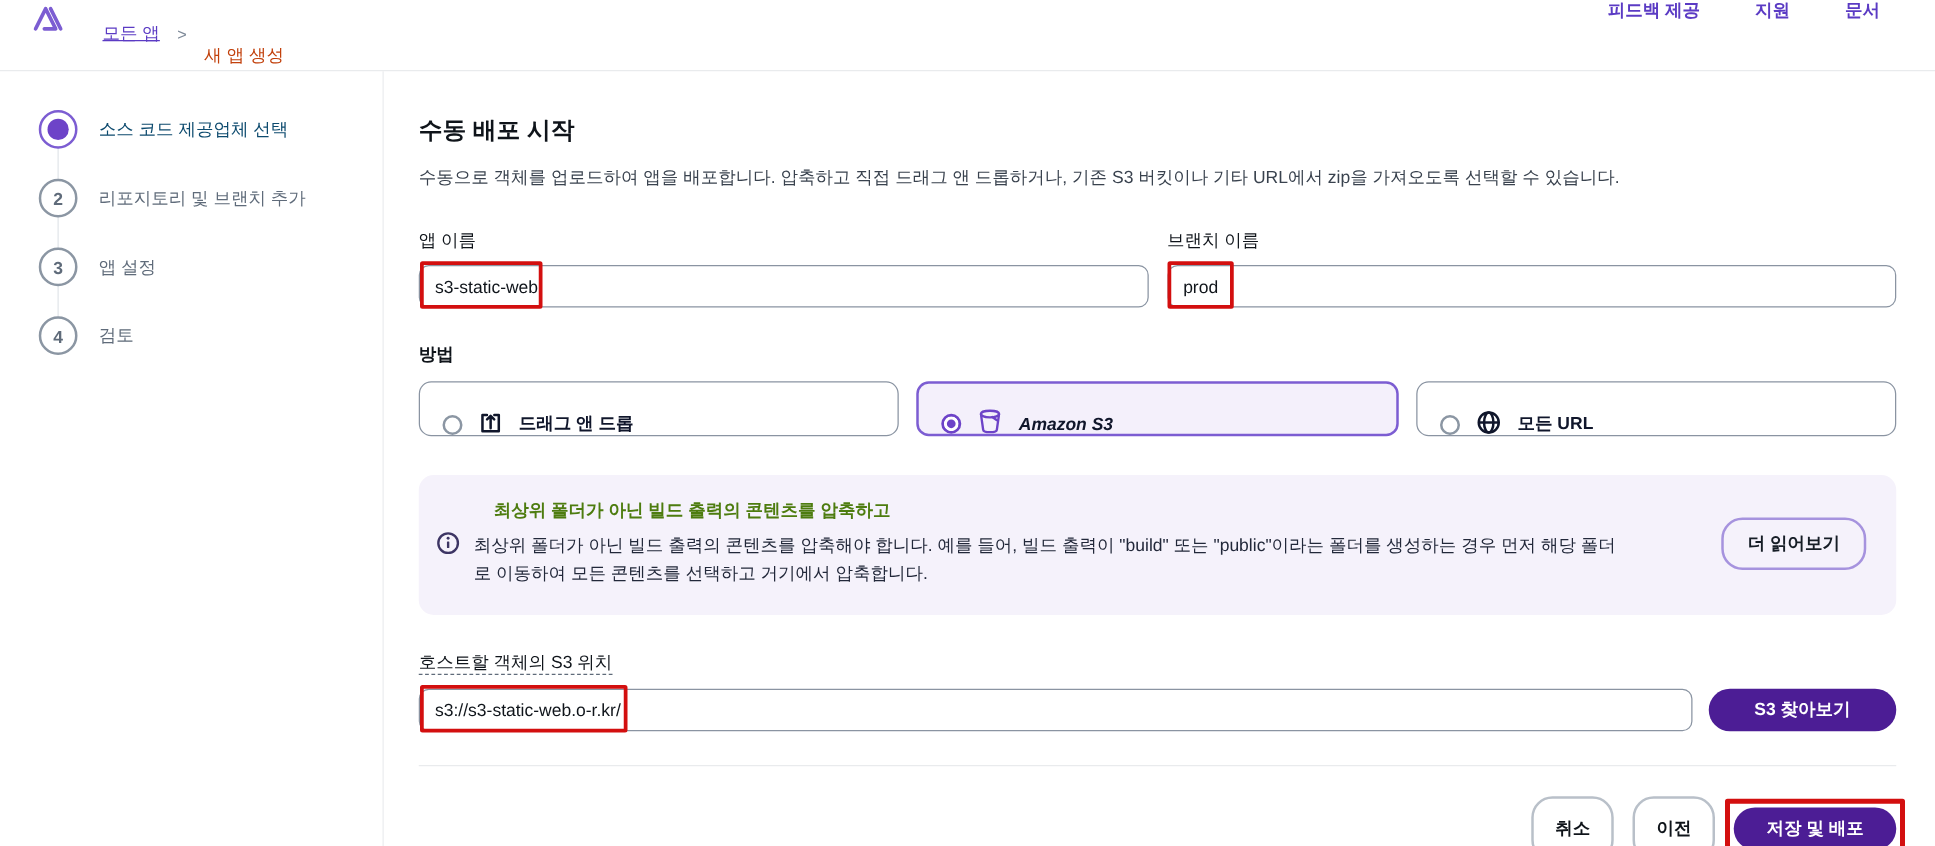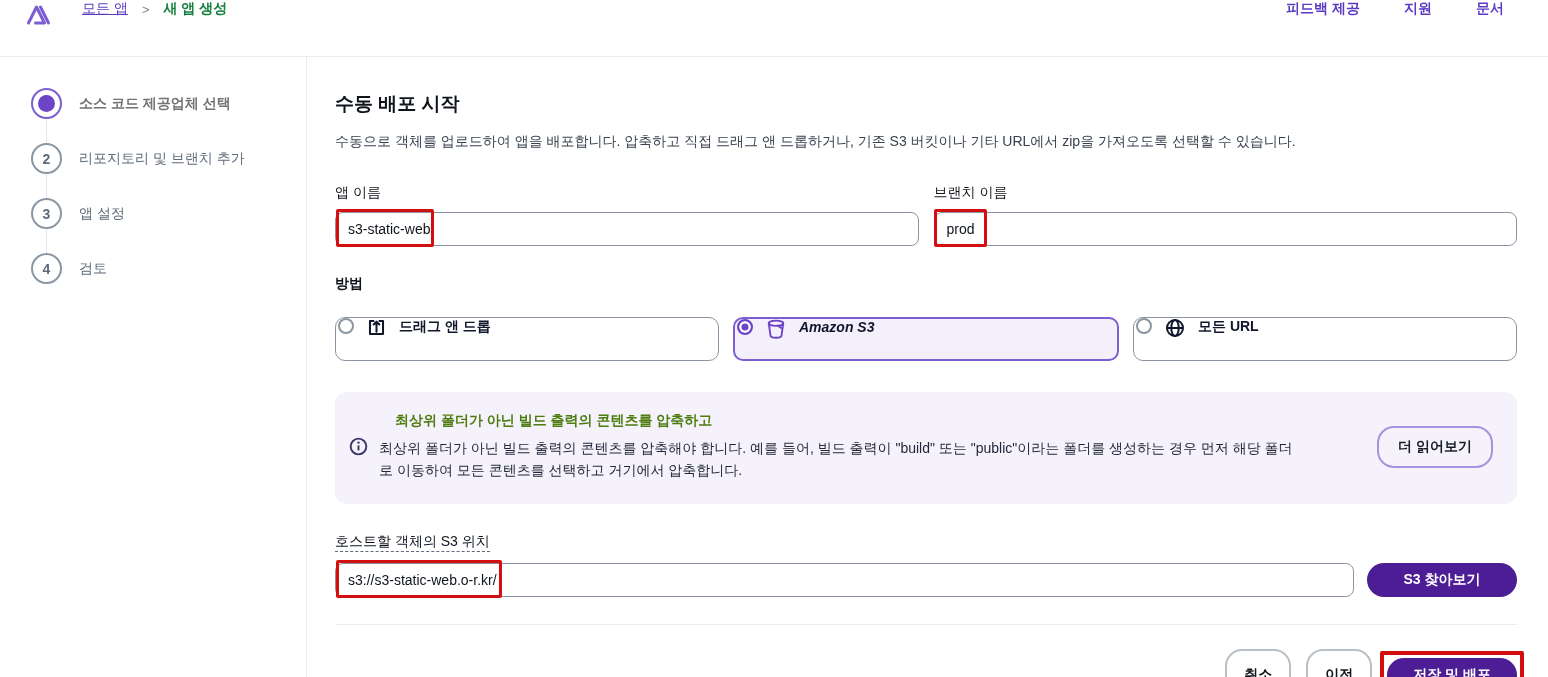--- a/index.html
+++ b/index.html
@@ -12,21 +12,21 @@
 
   
   .header {
     height:57px; display:flex; align-items:flex-start;
     padding:0 44px 0 24px; border-bottom:1px solid #e9ebed; background:#fff;
   }
   .logo { display:flex; align-items:center; margin-right:28px; }
   .breadcrumb { display:flex; align-items:center; gap:14px; font-size:14px; }
   .bc-link { color:#5b3bc4; text-decoration:underline; cursor:pointer; font-weight:400; }
   .bc-sep { color:#7d8998; font-size:13px; }
-  .bc-current { font-weight:700; color:#15803d; }
+  .bc-current { font-weight:400; color:#c2410c;margin-top:36px; }
   .header-nav { margin-left:auto; display:flex; gap:44px; }
   .header-nav a { color:#5b3bc4; font-weight:700; text-decoration:none; cursor:pointer; }
 
   
   .layout { display:flex; height:620px; }
 
   
   .sidebar { width:307px; flex:0 0 307px; border-right:1px solid #ebedf0; padding:31px 0 0 31px; }
   .steps { position:relative; }
   .steps::before {
@@ -37,21 +37,21 @@
   .step-circle {
     width:31px; height:31px; border-radius:50%; border:2px solid #8b96a3;
     background:#fff; color:#5f6b7a; font-weight:700; font-size:14px;
     display:flex; align-items:center; justify-content:center; position:relative; z-index:1;
   }
   .step.active .step-circle { border-color:#7c5dd2; }
   .step.active .step-circle::after {
     content:''; width:17px; height:17px; border-radius:50%; background:#6d43c8;
   }
   .step-label { margin-left:17px; color:#5f6b7a; }
-  .step.active .step-label { color:#737373; font-weight:700; }
+  .step.active .step-label { color:#0c4a6e; font-weight:400; }
 
   
   .main { flex:1; padding:34px 31px 0 28px; }
   .page-title { font-size:19px; font-weight:700; margin:0 0 16px; }
   .page-desc { color:#39424e; margin:0 0 33px; }
 
   .form-row { display:flex; gap:15px; margin-bottom:29px;margin-top:28px; }
   .field { flex:1; }
   .field-label { display:block; margin-bottom:10px; color:#0f141a; }
   .input-wrap { position:relative; }
@@ -59,21 +59,21 @@
     width:100%; height:34px; border:1px solid #8a94a2; border-radius:8px;
     padding:14px 12px; font-size:14px; color:#0f141a; background:#fff;
     font-family:"Liberation Sans", sans-serif;
   }
   .red-box { position:absolute; border:3px solid #d30f0f; border-radius:2px; pointer-events:none; z-index:5; }
 
   .section-label { font-weight:700; margin:0 0 12px; }
   .cards { display:flex; gap:14px; margin-bottom:31px; }
   .card {
     flex:1; height:44px; border:1px solid #8a94a2; border-radius:10px;
-    display:flex; align-items:flex-start; gap:13px; padding:0 2px; background:#fff; cursor:pointer;margin-top:12px;
+    display:flex; align-items:flex-end; gap:13px; padding:0 18px; background:#fff; cursor:pointer;
   }
   .card.selected { border:2px solid #7c5dd2; background:#f4f0fb;font-style:italic; }
   .radio { width:16px; height:16px; border-radius:50%; border:2px solid #8b96a3; background:#fff; flex:0 0 16px; }
   .card.selected .radio { border-color:#6d43c8; background:#6d43c8; box-shadow: inset 0 0 0 2.5px #fff; }
   .card-label { font-weight:700; color:#10162b; }
   .card-icon { display:flex; align-items:center; }
 
   .info-box {
     background:#f5f2fb; border-radius:12px; padding:20px 24px 22px 14px;
     display:flex; align-items:center; gap:11px; margin-bottom:29px;

